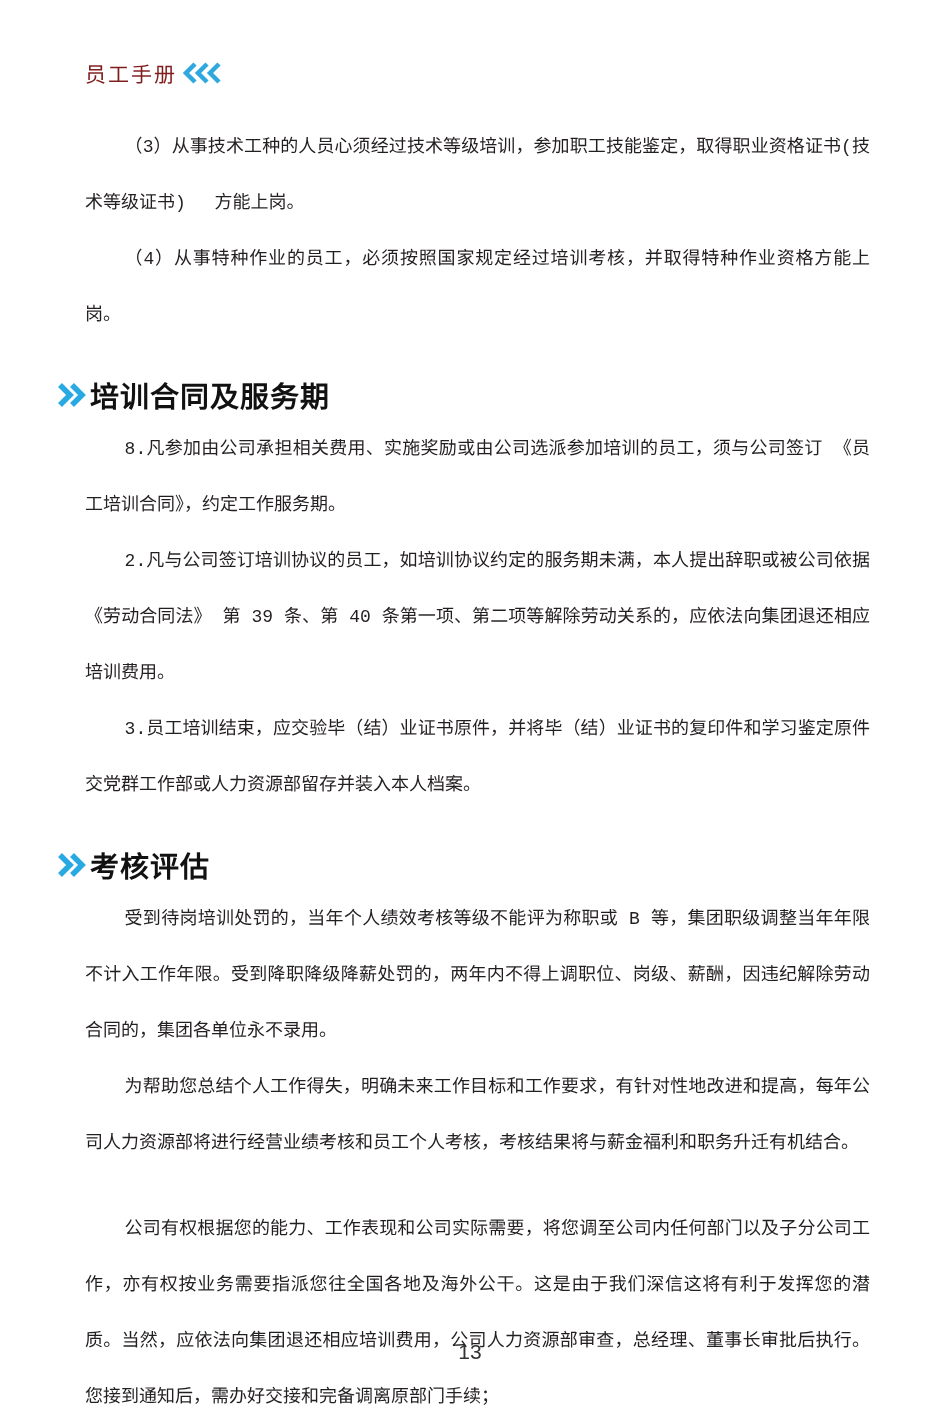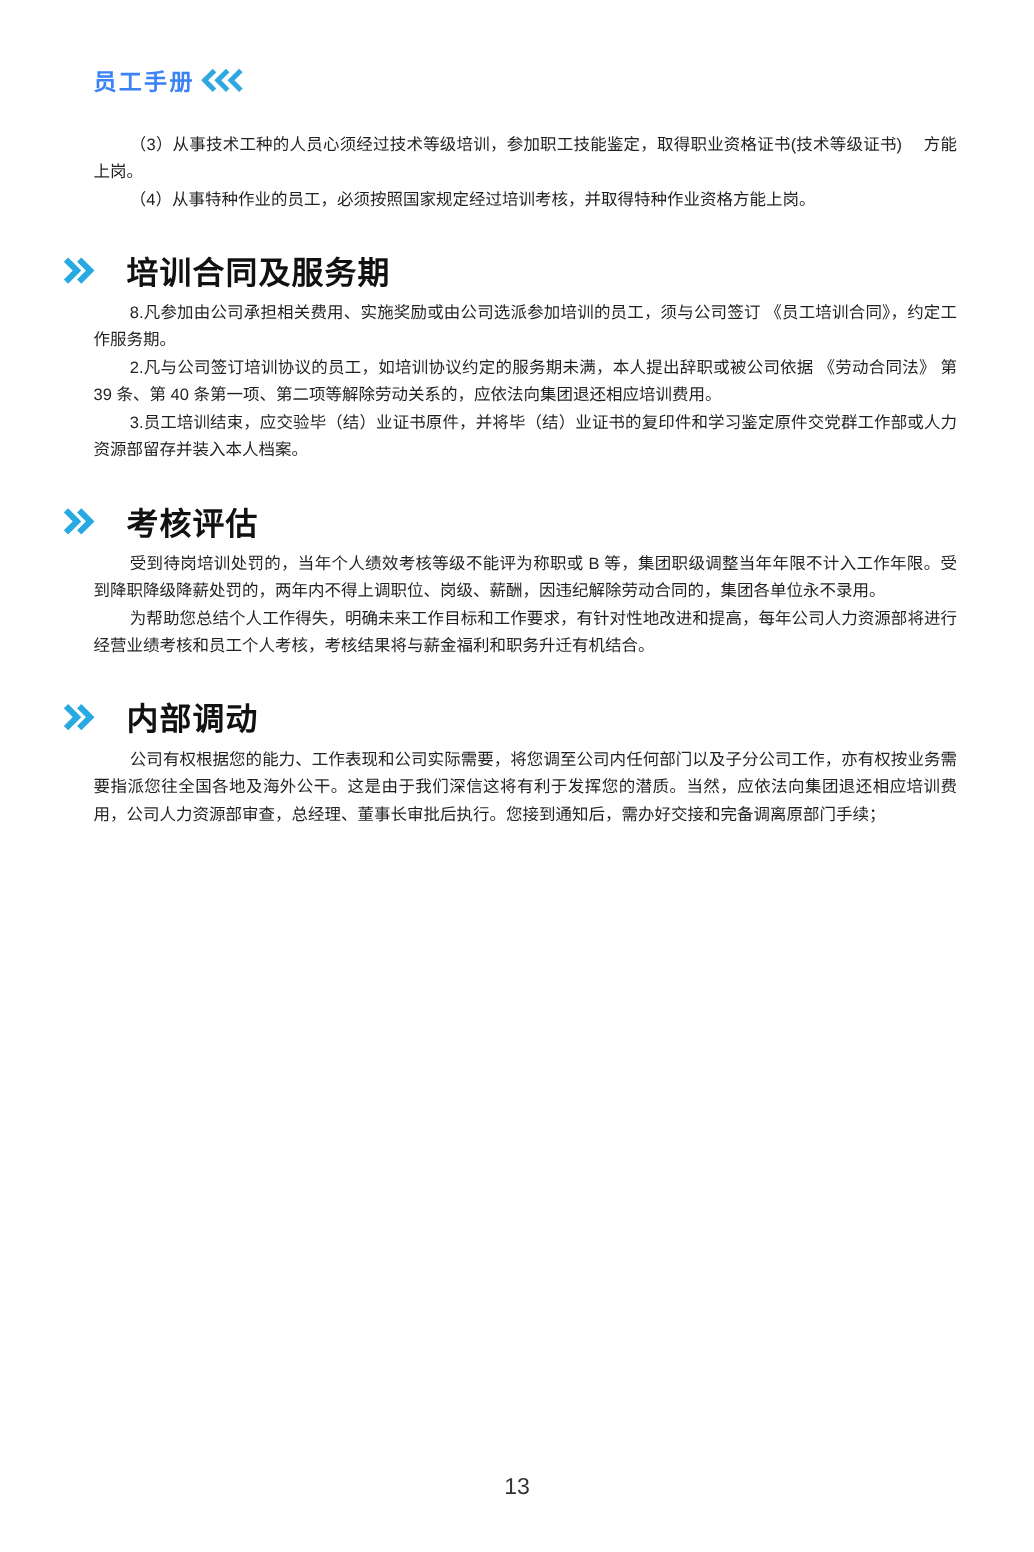--- a/index.html
+++ b/index.html
@@ -21,45 +21,46 @@
   .running-header {
     position: absolute;
     top: 58px;
     left: 85px;
     display: flex;
     align-items: center;
     gap: 4px;
   }
   .running-header .title {
     font-size: 21px;
-    font-weight: bold;
-    color: #3b82f6;
+    font-weight: normal;
+    color: #7f1d1d;
     letter-spacing: 2px;
   }
   .hdr-chevrons { display: inline-flex; align-items: center; margin-left: 2px; }
   
   .content {
     position: absolute;
     top: 119px;
     left: 85px;
     right: 70px;
   }
   .para {
     margin: 0;
-    font-size: 15px;
-    line-height: 25px;
+    font-size: 18px;
+    line-height: 56px;
     text-align: justify;
     text-indent: 2.2em;
     color: #231f20;
+    font-family: Liberation Mono, monospace;
   }
   .section { margin-top: 30px; }
   .section-title-row {
     display: flex;
     align-items: center;
-    gap: 28px;
+    gap: 3px;
     margin: 16px 0 6px -28px; 
     padding-left: 0;
   }
   .section-title-row .sec-chevron { flex: 0 0 auto; margin-top: 2px; }
   .section-title {
     font-size: 29px;
     font-weight: bold;
     color: #111111;
     letter-spacing: 1px;
   }
@@ -125,31 +126,20 @@
             </g>
           </svg>
         </span>
         <span class="section-title">考核评估</span>
       </div>
       <p class="para">受到待岗培训处罚的，当年个人绩效考核等级不能评为称职或 B 等，集团职级调整当年年限不计入工作年限。受到降职降级降薪处罚的，两年内不得上调职位、岗级、薪酬，因违纪解除劳动合同的，集团各单位永不录用。</p>
       <p class="para">为帮助您总结个人工作得失，明确未来工作目标和工作要求，有针对性地改进和提高，每年公司人力资源部将进行经营业绩考核和员工个人考核，考核结果将与薪金福利和职务升迁有机结合。</p>
     </div>
 
     <div class="section">
-      <div class="section-title-row">
-        <span class="sec-chevron">
-          <svg class="chev" width="30" height="26" viewBox="0 0 30 26">
-            <g fill="none" stroke="#29a9e1" stroke-width="5.5">
-              <polyline points="3,3 13,13 3,23"></polyline>
-              <polyline points="15,3 25,13 15,23"></polyline>
-            </g>
-          </svg>
-        </span>
-        <span class="section-title">内部调动</span>
-      </div>
       <p class="para">公司有权根据您的能力、工作表现和公司实际需要，将您调至公司内任何部门以及子分公司工作，亦有权按业务需要指派您往全国各地及海外公干。这是由于我们深信这将有利于发挥您的潜质。当然，应依法向集团退还相应培训费用，公司人力资源部审查，总经理、董事长审批后执行。您接到通知后，需办好交接和完备调离原部门手续；</p>
     </div>
 
   </div>
 
   <div class="page-number">13</div>
 
 </div>
 
 </body></html>

